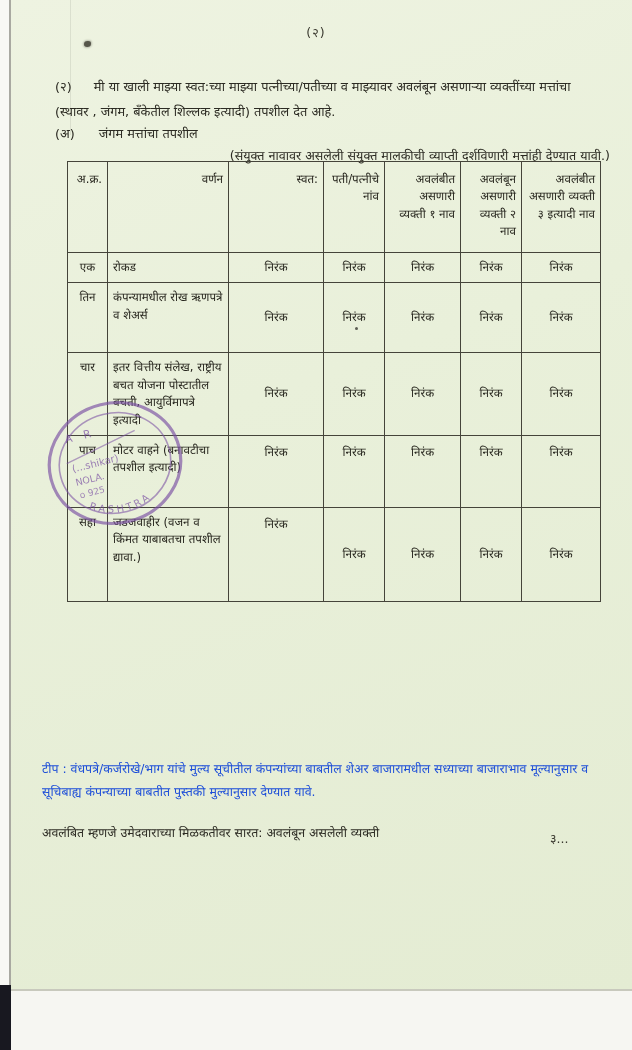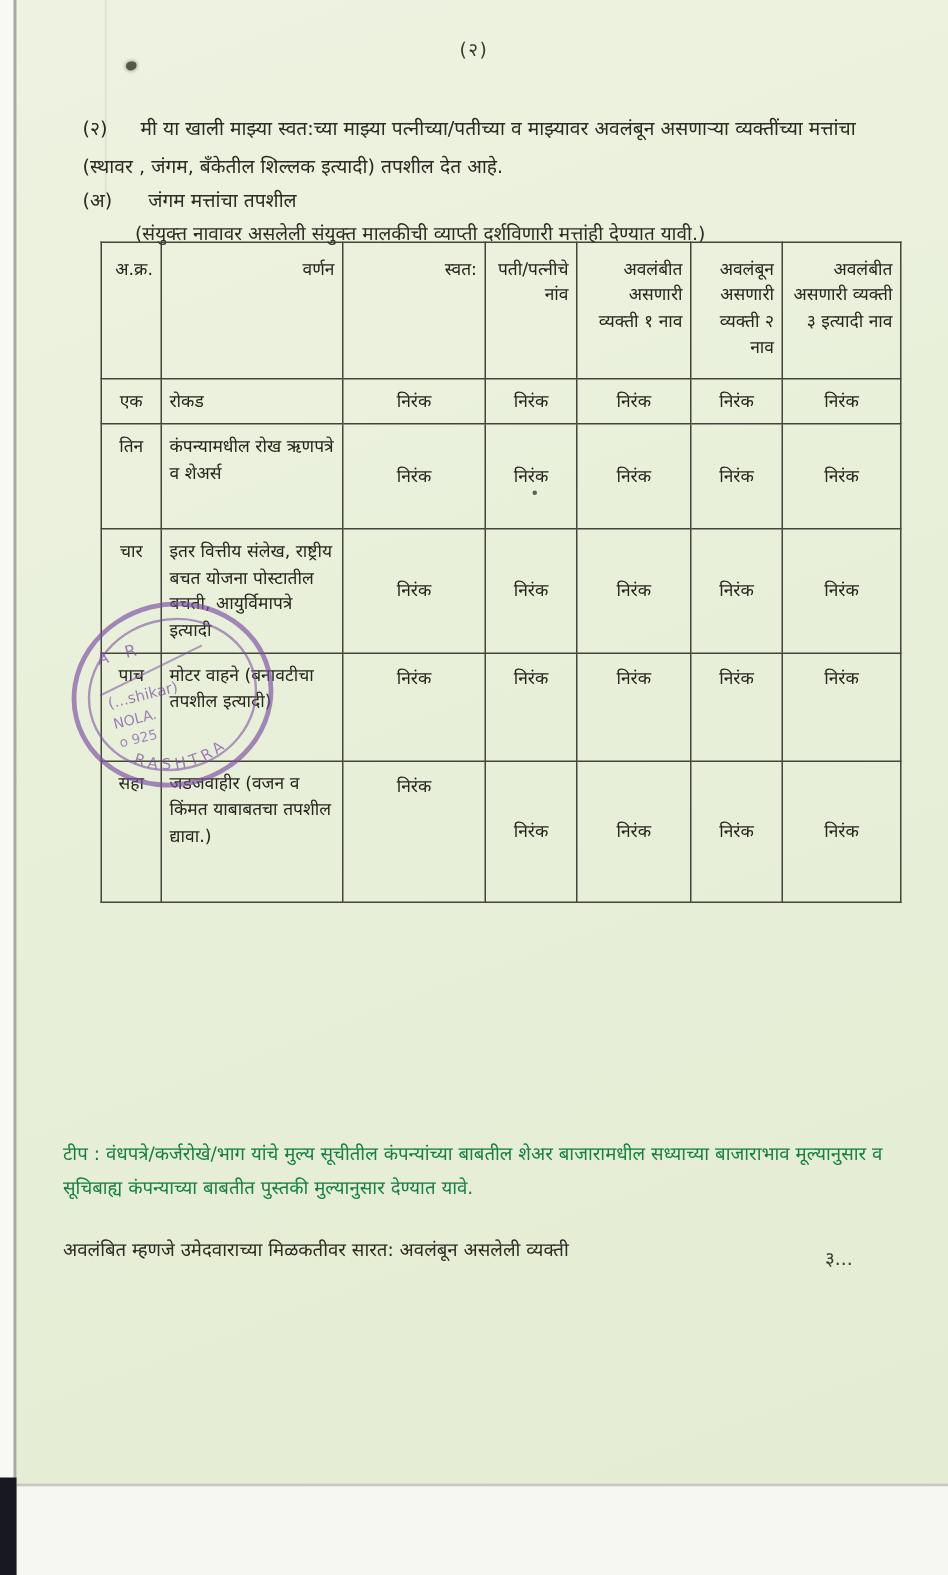--- a/index.html
+++ b/index.html
@@ -48,21 +48,21 @@
     font-size:12.8px;line-height:25px;text-align:left;color:#2c2b23;
   }
   .para2 .lbl{display:inline-block;margin-right:22px;}
   .paraA{
     position:absolute;left:55px;top:124px;width:540px;
     font-size:12.8px;color:#2c2b23;
   }
   .paraA .lbl{display:inline-block;margin-right:24px;}
   .paraA-note{
     position:absolute;left:90px;top:147px;width:520px;
-    font-size:12.6px;color:#2c2b23;
+    font-size:12.6px;color:#2c2b23;text-align:right;
   }
   
   table.assets{
     position:absolute;left:67px;top:161px;width:533px;
     border-collapse:collapse;table-layout:fixed;z-index:2;
   }
   table.assets col.c0{width:40px}
   table.assets col.c1{width:121px}
   table.assets col.c2{width:95px}
   table.assets col.c3{width:61px}
@@ -80,21 +80,21 @@
   table.assets th{vertical-align:top;text-align:right;height:75px;padding-top:9px;}
   td.sr{vertical-align:top;text-align:center;}
   td.desc{vertical-align:top;text-align:left;padding-left:7px;}
   td.val{vertical-align:middle;text-align:center;font-size:12px;}
   td.val.vtop{vertical-align:top;padding-top:8px;}
   tr.hr1{height:14px} tr.hr2{height:79px} tr.hr3{height:70px} tr.hr4{height:76px}
   tr.hr5{height:72px} tr.hr6{height:94px} tr.hr7{height:98px}
   
   .tip{
     position:absolute;left:42px;top:757px;width:560px;
-    font-size:12.4px;line-height:23px;color:#15803d;
+    font-size:12.4px;line-height:23px;color:#1d4ed8;
   }
   .tip .lbl{margin-right:4px;}
   .dep-note{
     position:absolute;left:42px;top:824px;width:560px;
     font-size:12.4px;color:#2c2b23;
   }
   .page-marker{
     position:absolute;left:550px;top:830px;font-size:12.5px;color:#3a392f;
   }
   

